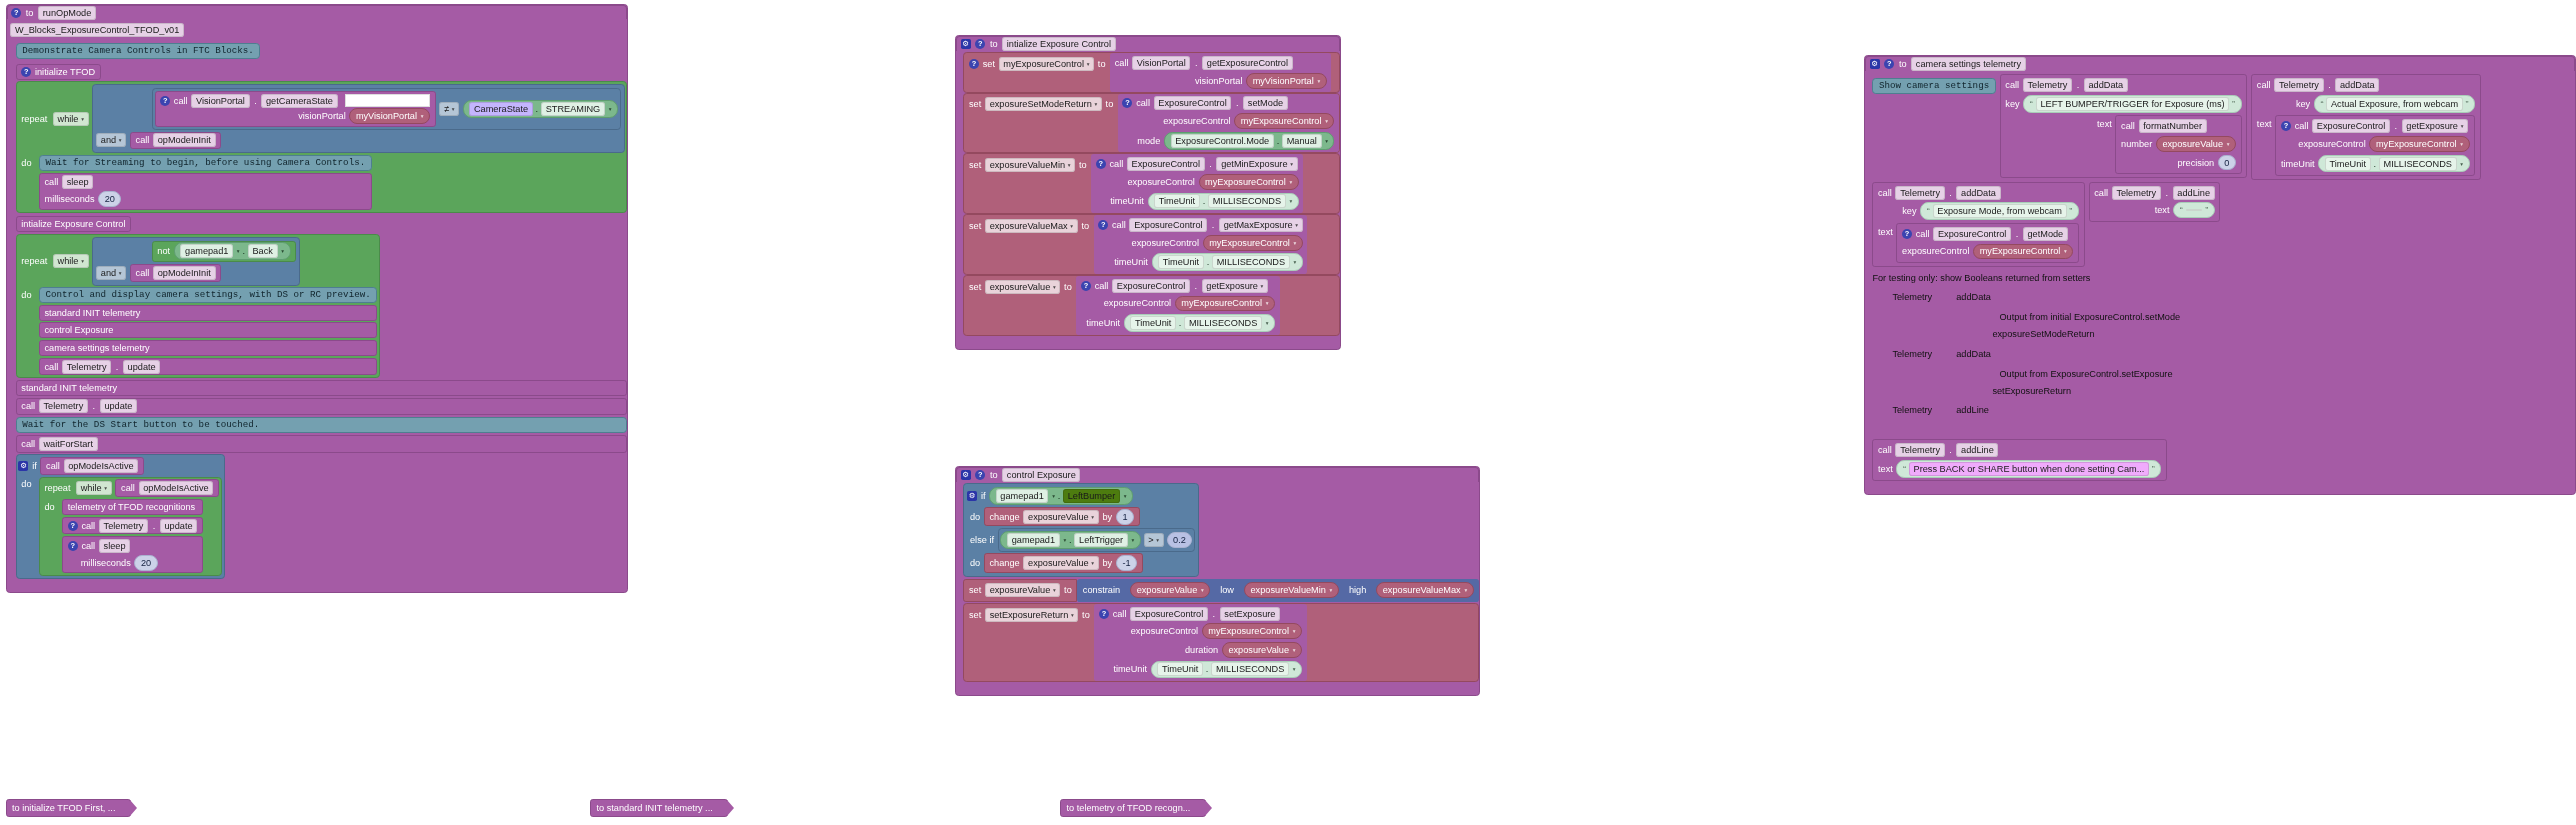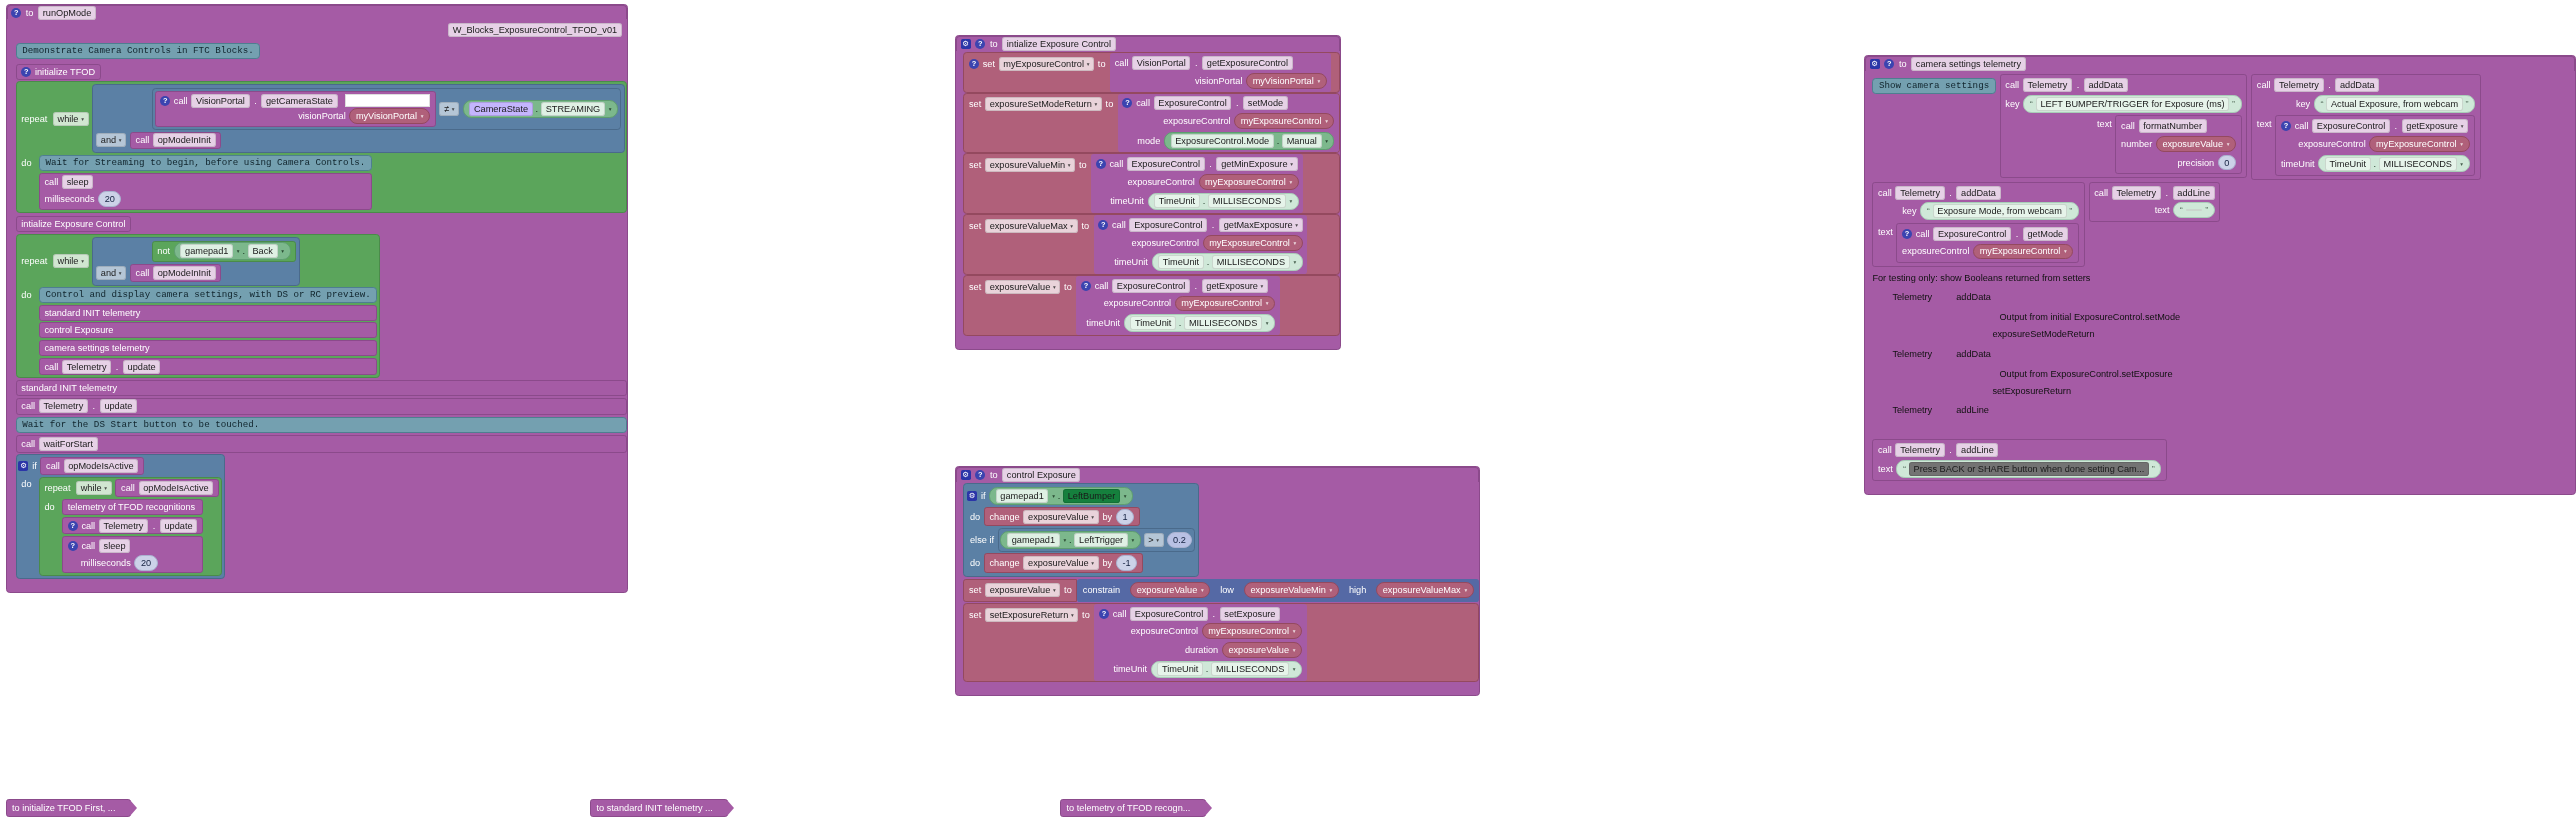--- a/index.html
+++ b/index.html
@@ -122,21 +122,21 @@
   <div class="grp" style="left:5.5px;top:3.7px;">
 
     <div class="proc" style="padding-bottom:5.5px;">
 
       <div class="proc-hat">
         <span class="ico">?</span>
         <span class="lbl">to</span>
         <span class="f">runOpMode</span>
       </div>
 
-      <div style="padding:0.9px 5.5px 1.8px 3.7px;text-align:right;">
+      <div style="padding:0.9px 5.5px 1.8px 3.7px;">
         <span class="f">W_Blocks_ExposureControl_TFOD_v01</span>
       </div>
 
       <div class="stack" style="padding-left:9.2px;">
 
         
         <div class="mt1"><span class="comment">Demonstrate Camera Controls in FTC Blocks.</span></div>
 
         
         <div class="mt2">
@@ -567,21 +567,21 @@
       <div class="stack" style="padding-left:7.4px;padding-top:1.8px;">
         
         <div class="c-blue" style="display:inline-block;padding:2.8px;">
           <div class="row">
             <span class="ico-gear">⚙</span>
             <span class="lbl">if</span>
             <span class="v v-green">
               <span class="f" style="background:#dff0e4;">gamepad1</span>
                 <span class="car" style="color:#0e2615;">▾</span>
               <span style="color:#0e2615;">.</span>
-              <span class="f" style="background:#15803d;">LeftBumper</span>
+              <span class="f" style="background:#4d7c0f;">LeftBumper</span>
                 <span class="car" style="color:#0e2615;">▾</span>
             </span>
           </div>
           <div class="row mt2">
             <span class="lbl" style="padding-left:2.8px;">do</span>
             <span class="b b-rose">
               <span class="lbl">change</span>
               <span class="f">
                   <span>exposureValue</span>
                   <span class="car">▾</span>
@@ -893,21 +893,21 @@
           <span class="row">
             <span class="lbl">call</span>
             <span class="f">Telemetry</span>
             <span class="dot">.</span>
             <span class="f">addLine</span>
           </span>
           <span class="par">
             <span class="parlbl">text</span>
             <span class="v v-mint">
               <span style="opacity:.6;">“</span>
-              <span class="f" style="background:#737373;">Press BACK or SHARE button when done setting Cam...</span>
+              <span class="f" style="background:#f0abfc;">Press BACK or SHARE button when done setting Cam...</span>
               <span style="opacity:.6;">”</span>
             </span>
           </span>
         </div>
 
       </div>
     </div>
   </div>
 
   <div class="grp" style="left:5.5px;top:798px;">

